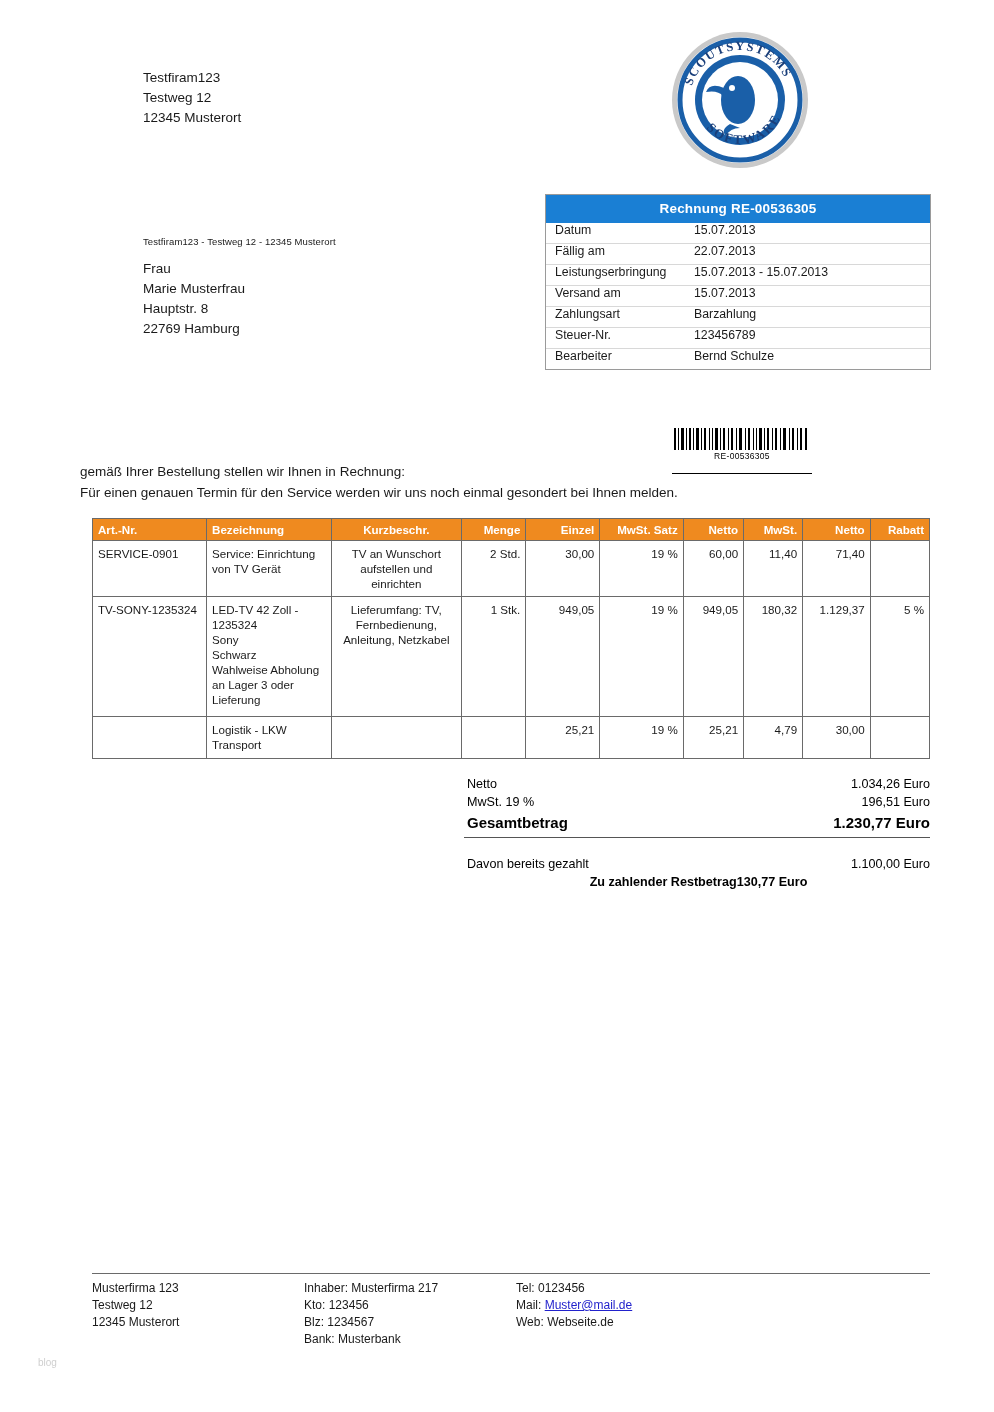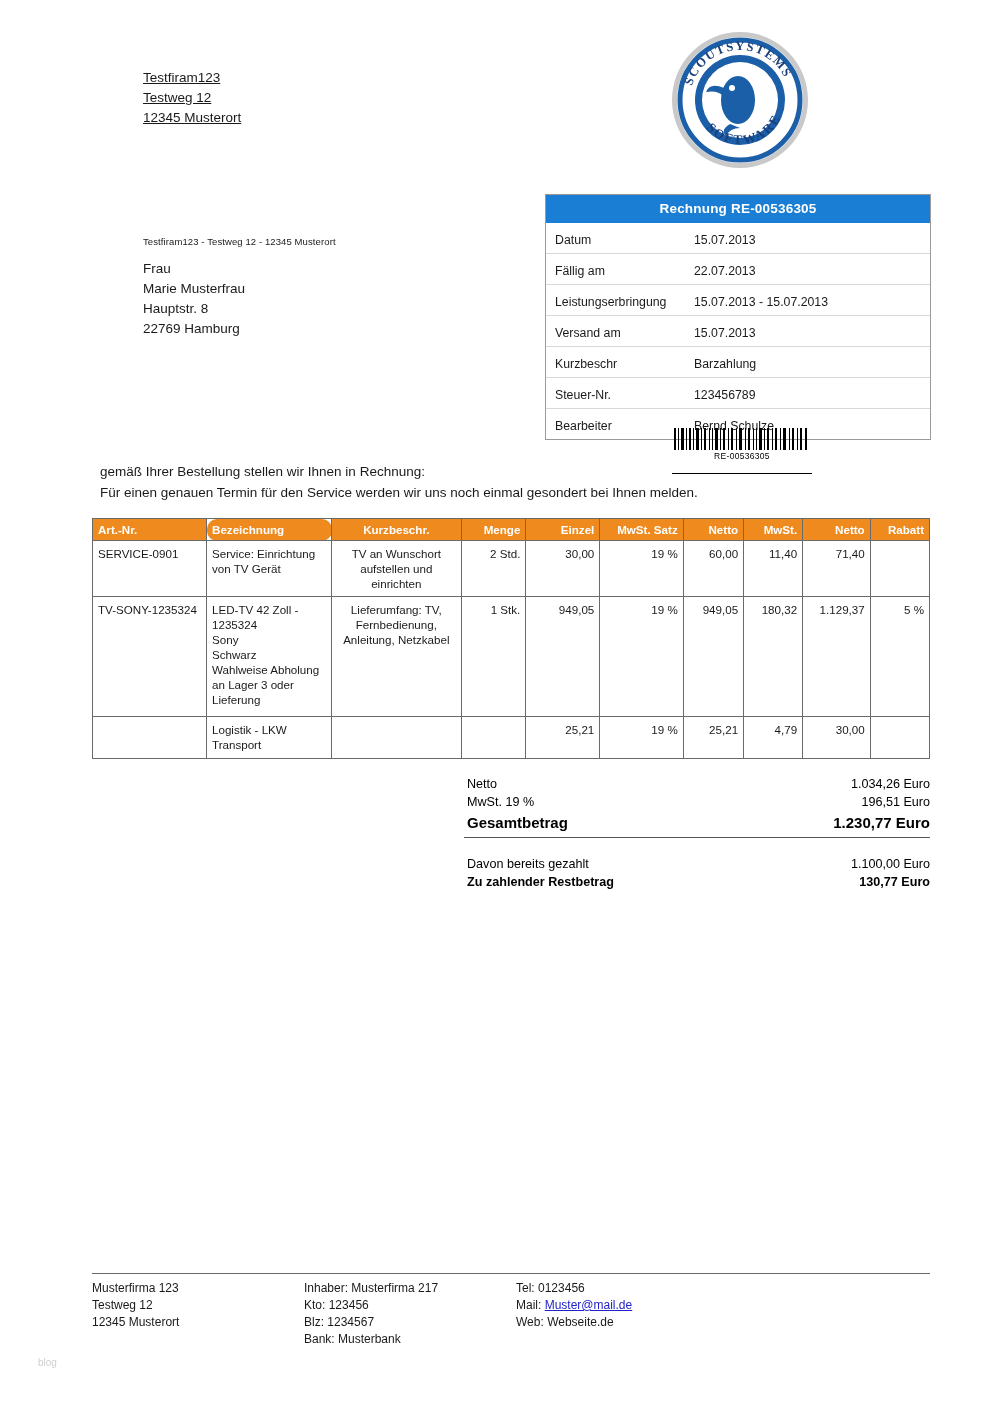--- a/index.html
+++ b/index.html
@@ -35,21 +35,20 @@
   .logo svg { display: block; }
 
   
   .sender {
     position: absolute;
     left: 143px;
     top: 68px;
     font-size: 13.5px;
     line-height: 20px;
     color: #1a1a1a;
-    text-decoration: underline;
   }
 
   
   .returnline {
     position: absolute;
     left: 143px;
     top: 236px;
     font-size: 9.5px;
     color: #1a1a1a;
     letter-spacing: 0.1px;
@@ -79,21 +78,21 @@
     font-weight: bold;
     font-size: 13.5px;
     text-align: center;
     padding: 6px 0 7px 0;
     letter-spacing: 0.2px;
   }
   .inforow {
     display: flex;
     font-size: 12.3px;
     border-bottom: 1px solid #d8d8d8;
-    padding: 10px 0 6px 0;
+    padding: 0 0 6px 0;
   }
   .inforow:last-child { border-bottom: none; }
   .inforow .k { width: 148px; padding-left: 9px; box-sizing: border-box; color: #1a1a1a; }
   .inforow .v { flex: 1; color: #1a1a1a; }
 
   
   .barcode-wrap {
     position: absolute;
     left: 672px;
     top: 428px;
@@ -110,21 +109,21 @@
     margin-top: 1px;
     color: #000;
     border-bottom: 1.2px solid #000;
     padding-bottom: 12px;
     display: block;
   }
 
   
   .intro {
     position: absolute;
-    left: 100px;
+    left: 80px;
     top: 461px;
     font-size: 13.5px;
     line-height: 21px;
     color: #1a1a1a;
     width: 800px;
   }
 
   
   .items {
     position: absolute;
@@ -144,21 +143,21 @@
     white-space: nowrap;
   }
   .items td {
     border: 1px solid #6a6a6a;
     padding: 5px 5px;
     vertical-align: top;
     line-height: 15px;
     color: #1a1a1a;
   }
   .c-art   { width: 126px; text-align: left; }
-  .c-bez   { width: 134px; text-align: left; border-radius: 10px; }
+  .c-bez   { width: 134px; text-align: left; }
   .c-kurz  { width: 136px; text-align: center; }
   .c-menge { width: 62px;  text-align: right; }
   .c-einzel{ width: 76px;  text-align: right; }
   .c-satz  { width: 78px;  text-align: right; }
   .c-netto { width: 56px;  text-align: right; }
   .c-mwst  { width: 54px;  text-align: right; }
   .c-brutto{ width: 62px;  text-align: right; }
   .c-rabatt{ width: 54px;  text-align: right; }
 
   th.c-art, th.c-bez { text-align: left; }
@@ -190,21 +189,21 @@
     height: 0;
     margin: 2px 0 0 0;
   }
   .totals-second {
     position: absolute;
     left: 464px;
     top: 855px;
     width: 466px;
     font-size: 12.6px;
   }
-  .totrow.bold { font-weight: bold; }
+  .totrow.bold { font-weight: bold; justify-content: center; }
 
   
   .footer-rule {
     position: absolute;
     left: 92px;
     top: 1273px;
     width: 838px;
     border-top: 1px solid #6a6a6a;
   }
   .footer {
@@ -287,21 +286,21 @@
     </div>
     <div class="inforow">
       <div class="k">Leistungserbringung</div>
       <div class="v">15.07.2013 - 15.07.2013</div>
     </div>
     <div class="inforow">
       <div class="k">Versand am</div>
       <div class="v">15.07.2013</div>
     </div>
     <div class="inforow">
-      <div class="k">Kurzbeschr</div>
+      <div class="k">Zahlungsart</div>
       <div class="v">Barzahlung</div>
     </div>
     <div class="inforow">
       <div class="k">Steuer-Nr.</div>
       <div class="v">123456789</div>
     </div>
     <div class="inforow">
       <div class="k">Bearbeiter</div>
       <div class="v">Bernd Schulze</div>
     </div>

